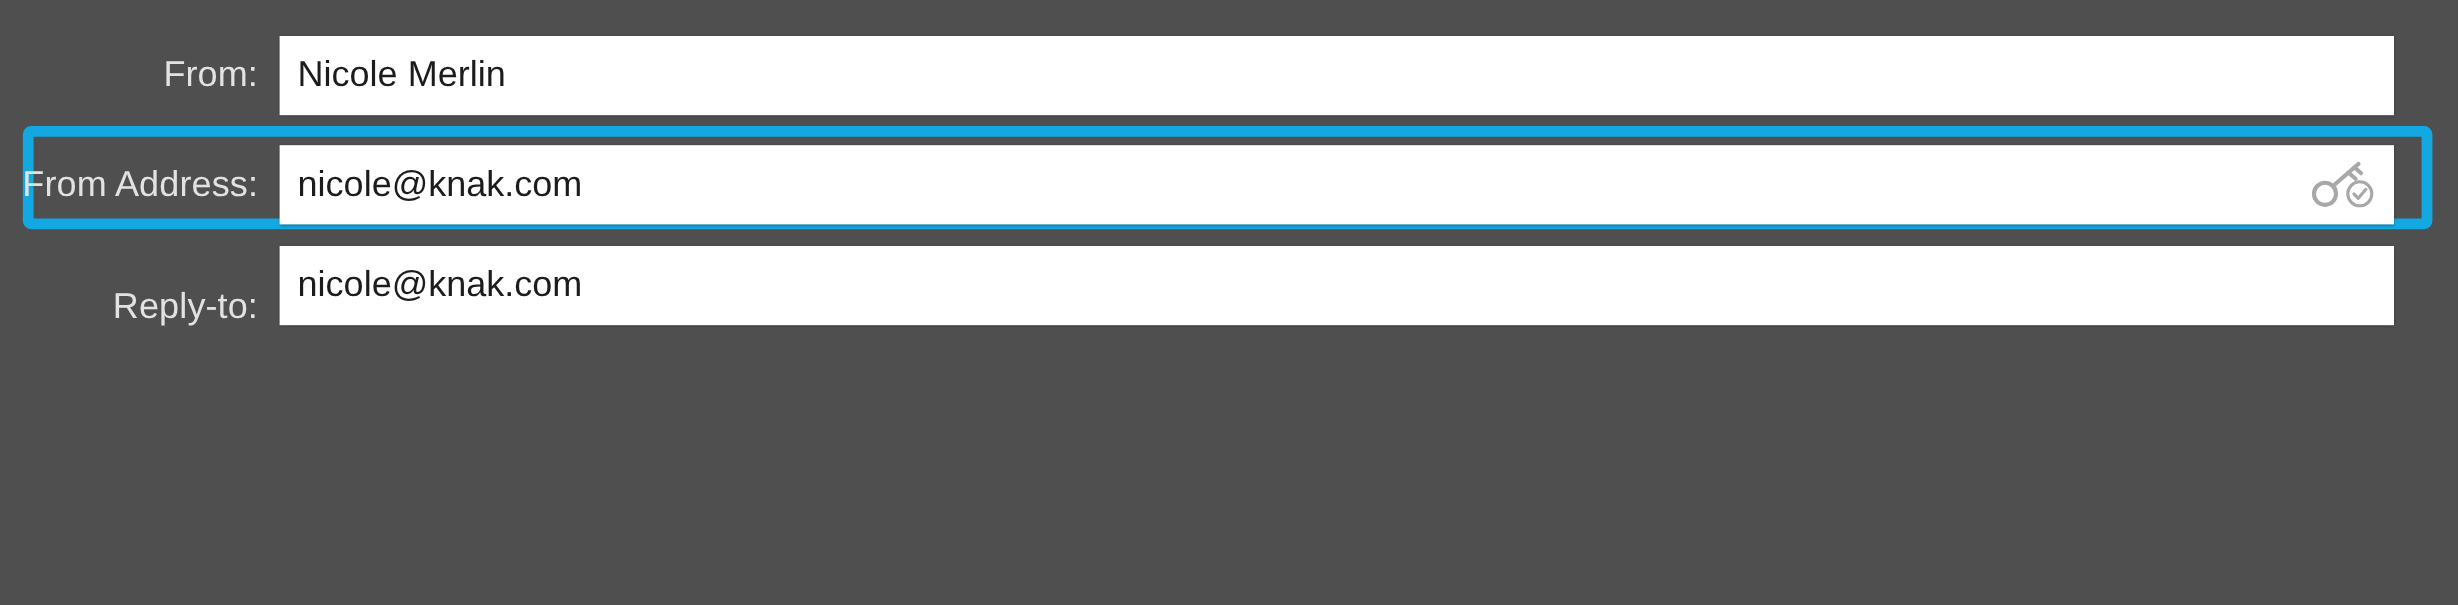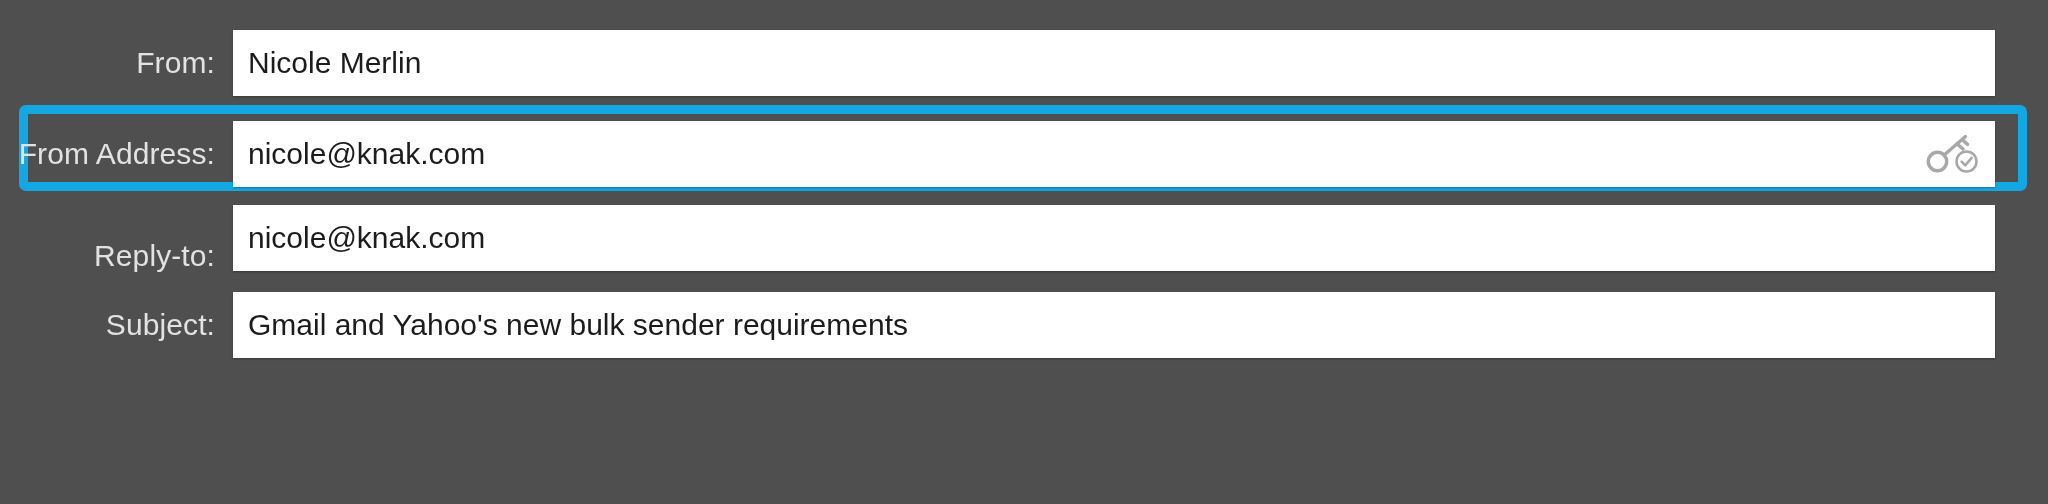--- a/index.html
+++ b/index.html
@@ -154,20 +154,14 @@
     </div>
   </div>
 
   <div class="field-row row-reply-to">
     <div class="field-label">Reply-to:</div>
     <div class="field-input">
       <div class="field-value" placeholder="Reply-to">nicole@knak.com</div>
     </div>
   </div>
 
-  <div class="field-row row-subject">
-    <div class="field-label">Subject:</div>
-    <div class="field-input">
-      <div class="field-value" placeholder="Subject">Gmail and Yahoo's new bulk sender requirements</div>
-    </div>
-  </div>
 
 </div>
 
 </body></html>

